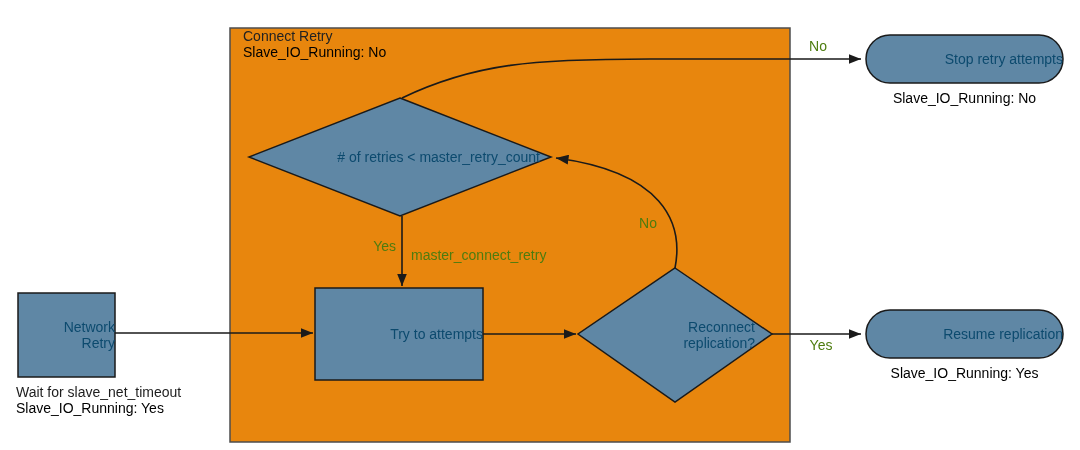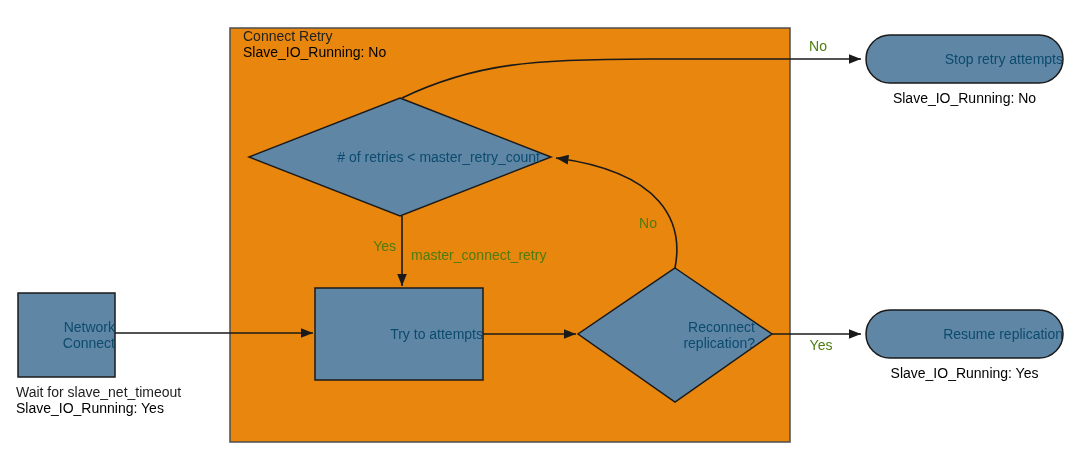--- a/index.html
+++ b/index.html
@@ -85,21 +85,21 @@
 
   <div class="txt node-label" style="left:595px; top:268px; width:160px; height:134px;">
     <div>Reconnect</div>
     <div>replication?</div>
   </div>
 
   <div class="txt edge-label center" style="left:630px; top:215px; width:36px;">No</div>
 
   <div class="txt node-label" style="left:18px; top:293px; width:97px; height:84px;">
     <div>Network</div>
-    <div>Connect</div>
+    <div>Retry</div>
   </div>
 
   <div class="txt" style="left:16px; top:384px;">
     <div>Wait for slave_net_timeout</div>
     <div class="bold">Slave_IO_Running: Yes</div>
   </div>
 
   <div class="txt edge-label center" style="left:800px; top:38px; width:36px;">No</div>
 
   <div class="txt node-label" style="left:866px; top:35px; width:197px; height:48px;">

